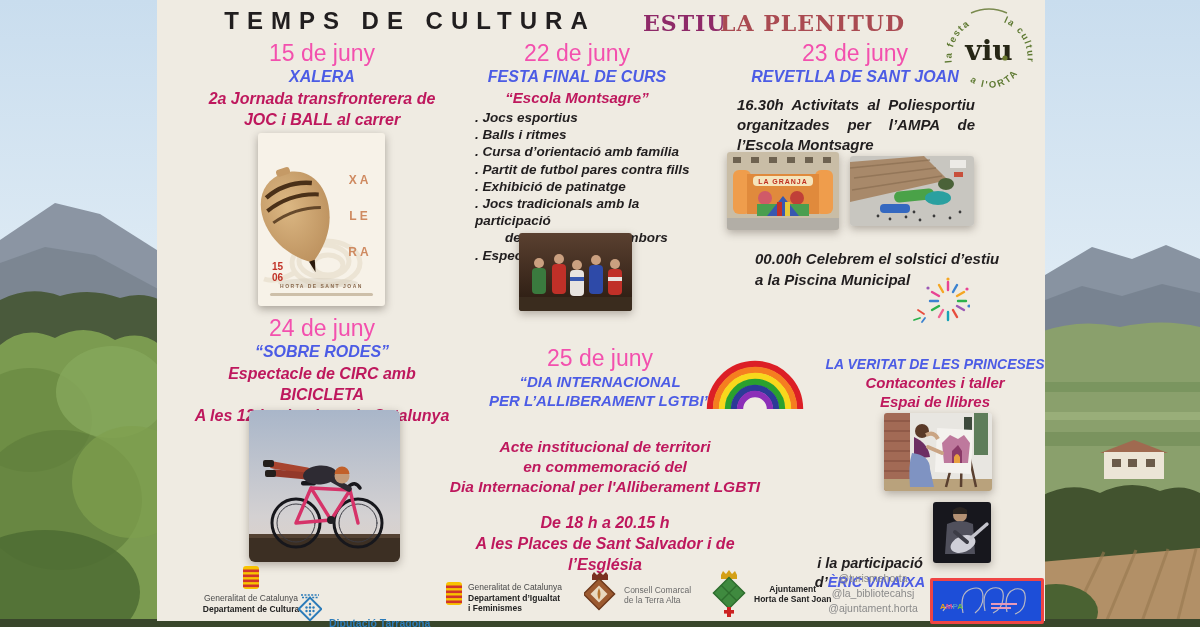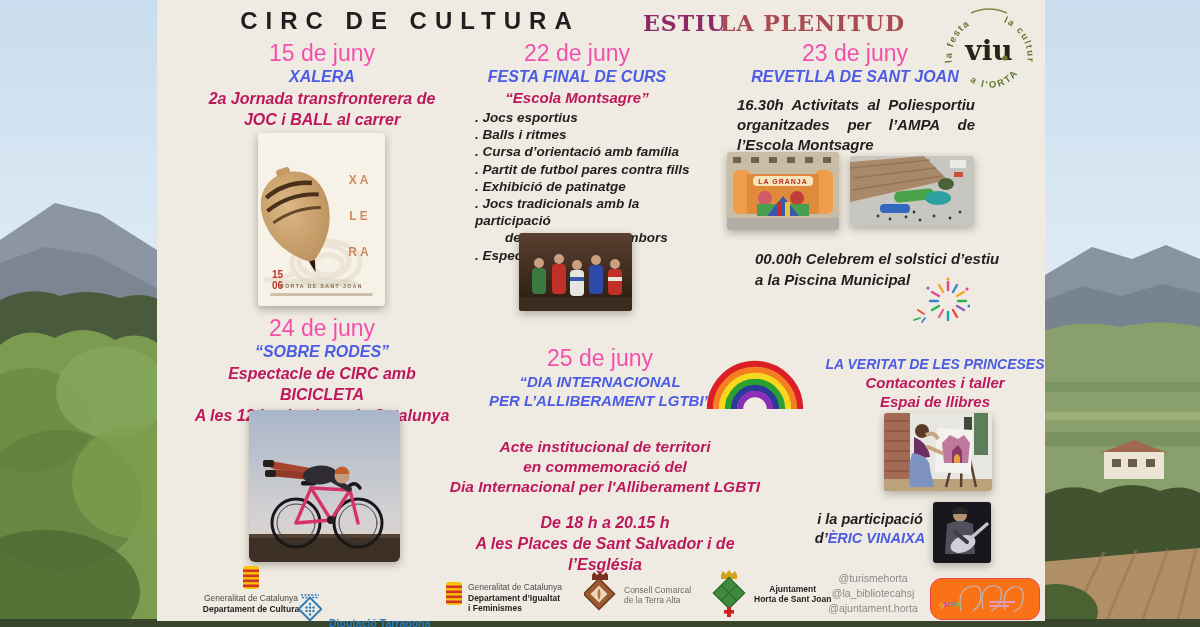--- a/index.html
+++ b/index.html
@@ -23,34 +23,34 @@
   .list{width:235px;font-size:13.5px;font-weight:bold;font-style:italic;
       color:#211e1f;line-height:17.2px;}
   .list .li{display:block;}
   .list .indent{padding-left:30px;}
   .just{text-align:justify;}
   .ph{position:absolute;border-radius:3px;overflow:hidden;
       box-shadow:0 3px 8px rgba(60,50,40,.35);}
   .poster{background:#f7f2e8;box-shadow:0 3px 9px rgba(60,50,40,.4);}
   .poster-letter{position:absolute;left:84px;width:36px;text-align:center;
       font-weight:bold;font-size:12px;letter-spacing:3px;color:#cf8a60;}
-  .poster-date{position:absolute;left:14px;font-weight:bold;font-size:10px;color:#c13227;line-height:11px;margin-top:8px;}
+  .poster-date{position:absolute;left:14px;font-weight:bold;font-size:10px;color:#c13227;line-height:11px;}
   .poster-foot{position:absolute;left:0;top:150px;width:100%;text-align:center;
       font-size:5px;letter-spacing:1.5px;font-weight:bold;color:#8a6a4e;}
   .poster-tinyline{position:absolute;left:12px;top:160px;width:103px;height:3px;
       background:#cdbfa9;border-radius:2px;}
   .foot-txt{font-size:8.5px;color:#4a4a4a;line-height:10.5px;}
   .foot-txt b{color:#232323;}
   .dipu-label{font-size:10.5px;font-weight:bold;color:#2b7bb9;margin-top:32px;}
   .social{font-size:10.5px;color:#8a8a8a;line-height:15px;text-align:center;}
   .social span{display:block;}
   .partic{width:120px;text-align:center;font-size:14.5px;font-weight:bold;
-      font-style:italic;color:#211e1f;line-height:19px;}
+      font-style:italic;color:#211e1f;line-height:19px;margin-top:44px;}
   .partic .blue{color:#4c5ce5;}
-  .ampa-box{background:#f97316;border:1px solid #ef4444;border-radius:12px;}
+  .ampa-box{background:#1d4ed8;border:3px solid #ef4444;border-radius:2px;}
 </style>
 </head>
 <body>
 
 <div class="page">
 
   <svg class="abs" style="left:0;top:0" width="1200" height="627" viewBox="0 0 1200 627" preserveAspectRatio="none">
     <defs>
       <linearGradient id="sky" x1="0" y1="0" x2="0" y2="1">
         <stop offset="0" stop-color="#c9ddee"></stop>
@@ -85,21 +85,21 @@
     </g>
     <path d="M1040,497 Q1070,480 1100,493 Q1130,478 1160,491 Q1182,483 1200,493 L1200,562 L1040,562 Z" fill="#42532f"></path>
     <path d="M1040,562 L1200,548 L1200,627 L1040,627 Z" fill="#b29067"></path>
     <path d="M1068,627 L1104,552 M1104,627 L1136,550 M1140,627 L1168,549 M1176,627 L1196,549" stroke="#97784f" stroke-width="3" opacity=".6"></path>
     <ellipse cx="1056" cy="612" rx="42" ry="28" fill="#4a6232"></ellipse>
     <rect x="0" y="619" width="1200" height="8" fill="#39462b"></rect>
   </svg>
 
   <div class="abs panel"></div>
 
-  <div class="abs main-title">CIRC DE CULTURA</div>
+  <div class="abs main-title">TEMPS DE CULTURA</div>
   <div class="abs serif-sub estiu">ESTIU</div>
   <div class="abs serif-sub plenitud">LA PLENITUD</div>
 
   <svg class="abs" style="left:941px;top:2px" width="96" height="96" viewBox="0 0 96 96">
     <defs>
       <path id="arcTop" d="M12,66 A38,38 0 1 1 86,62"></path>
       <path id="arcBottom" d="M16,60 A34,34 0 0 0 82,60"></path>
     </defs>
     <path d="M30,11 Q48,3 66,11" stroke="#7a8a4e" stroke-width="1.4" fill="none"></path>
     <text font-size="9.5" font-weight="bold" fill="#5f7a33" letter-spacing="1.5">

